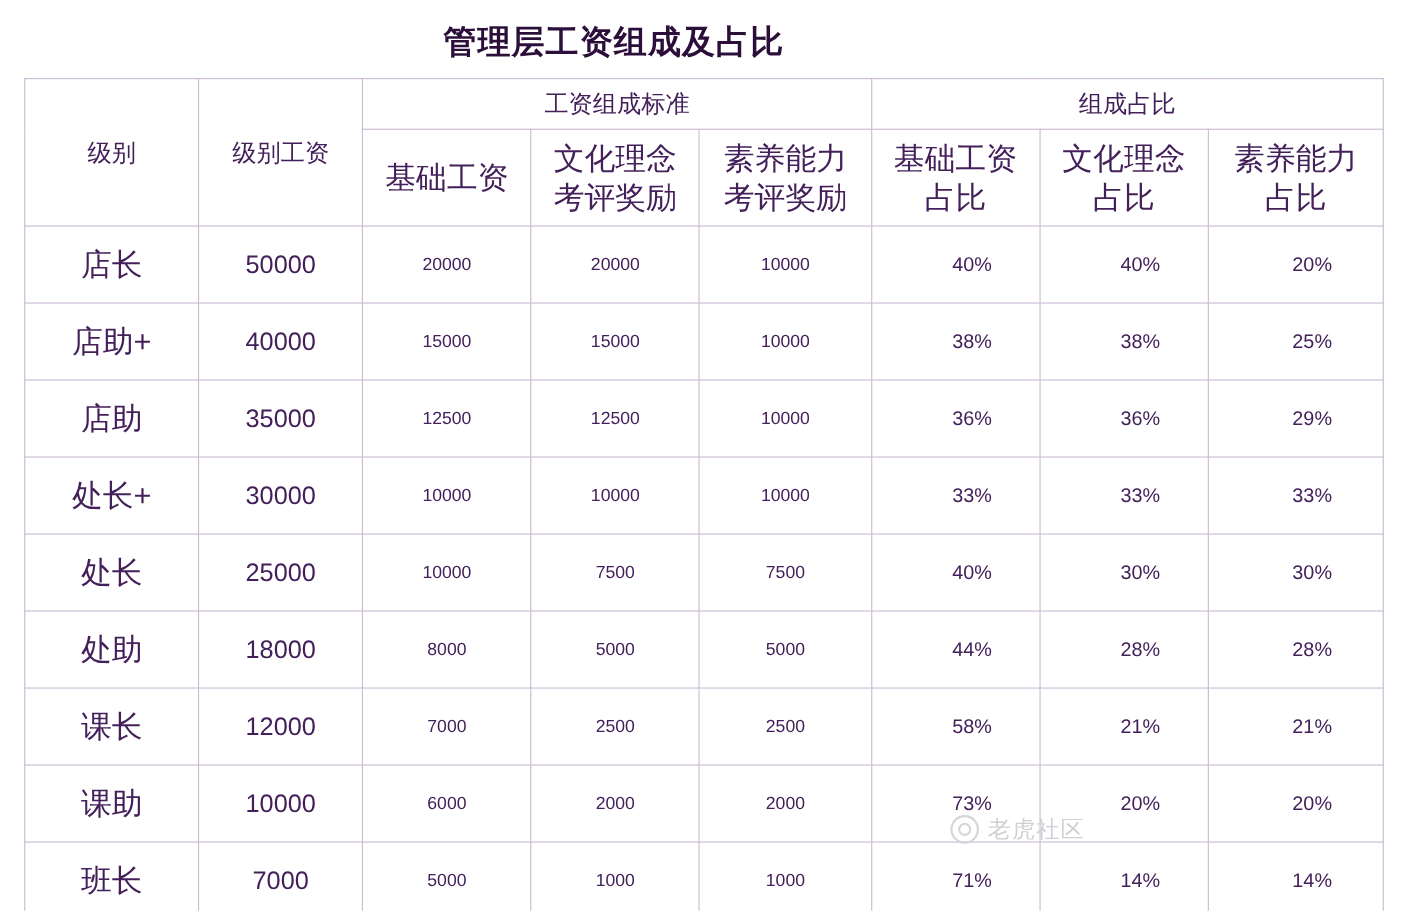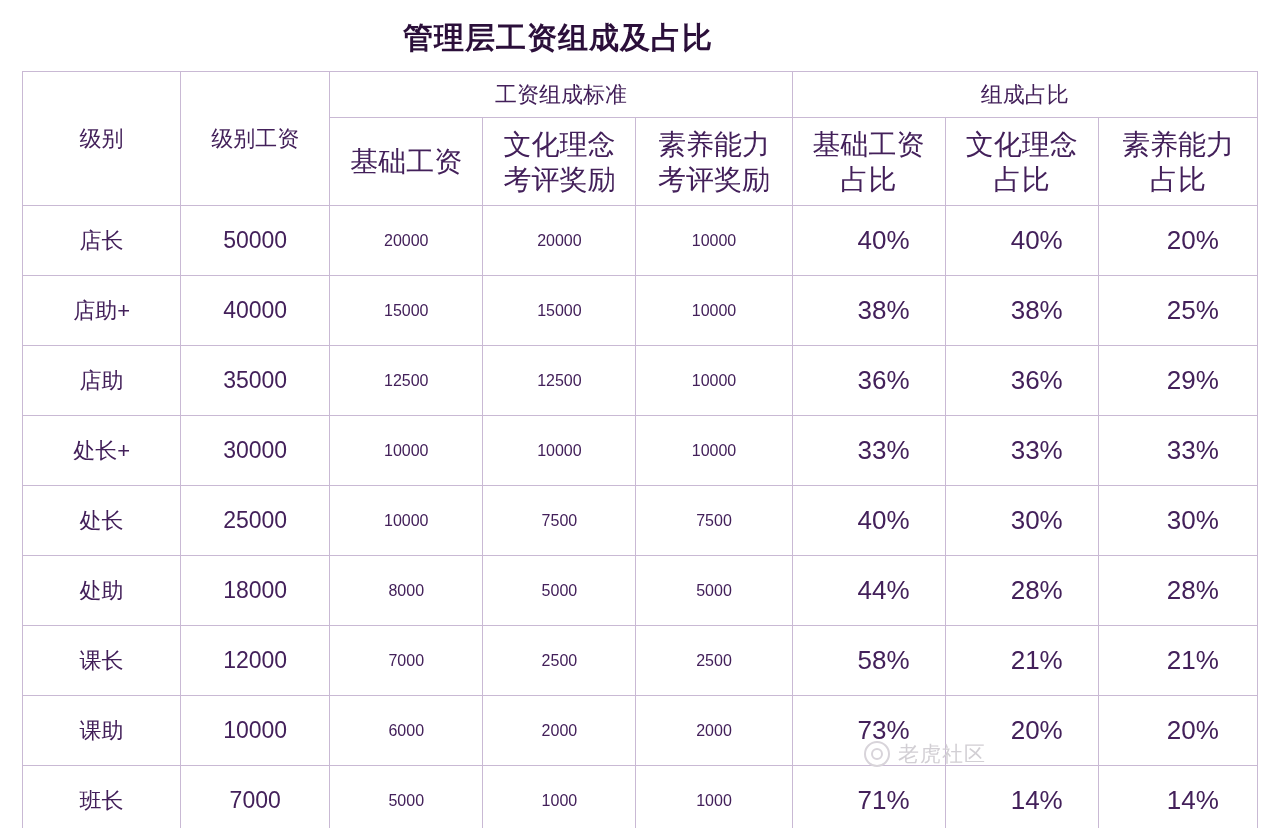--- a/index.html
+++ b/index.html
@@ -58,37 +58,37 @@
     font-weight: bold;
     color: #2b0f3a;
     line-height: 1.25;
   }
   .rowspan-head {
     font-size: 22px;
     font-weight: bold;
     color: #2b0f3a;
   }
   td.level {
-    font-size: 22px;
+    font-size: 28px;
     font-weight: bold;
     color: #2b0f3a;
     height: 67px;
     margin-left: 12px;
   }
   td.levelpay {
     font-size: 23px;
     font-weight: bold;
     color: #2b0f3a;
   }
   td.num {
     font-size: 16px;
     color: #4a2560;
   }
   td.pct {
-    font-size: 26px;
+    font-size: 18px;
     color: #4a2560;
     padding-left: 31px;
   }
   
   col.c-level   { width: 157px; }
   col.c-pay     { width: 148px; }
   col.c-base    { width: 152px; }
   col.c-culture { width: 152px; }
   col.c-ability { width: 155px; }
   col.c-pbase   { width: 152px; }

